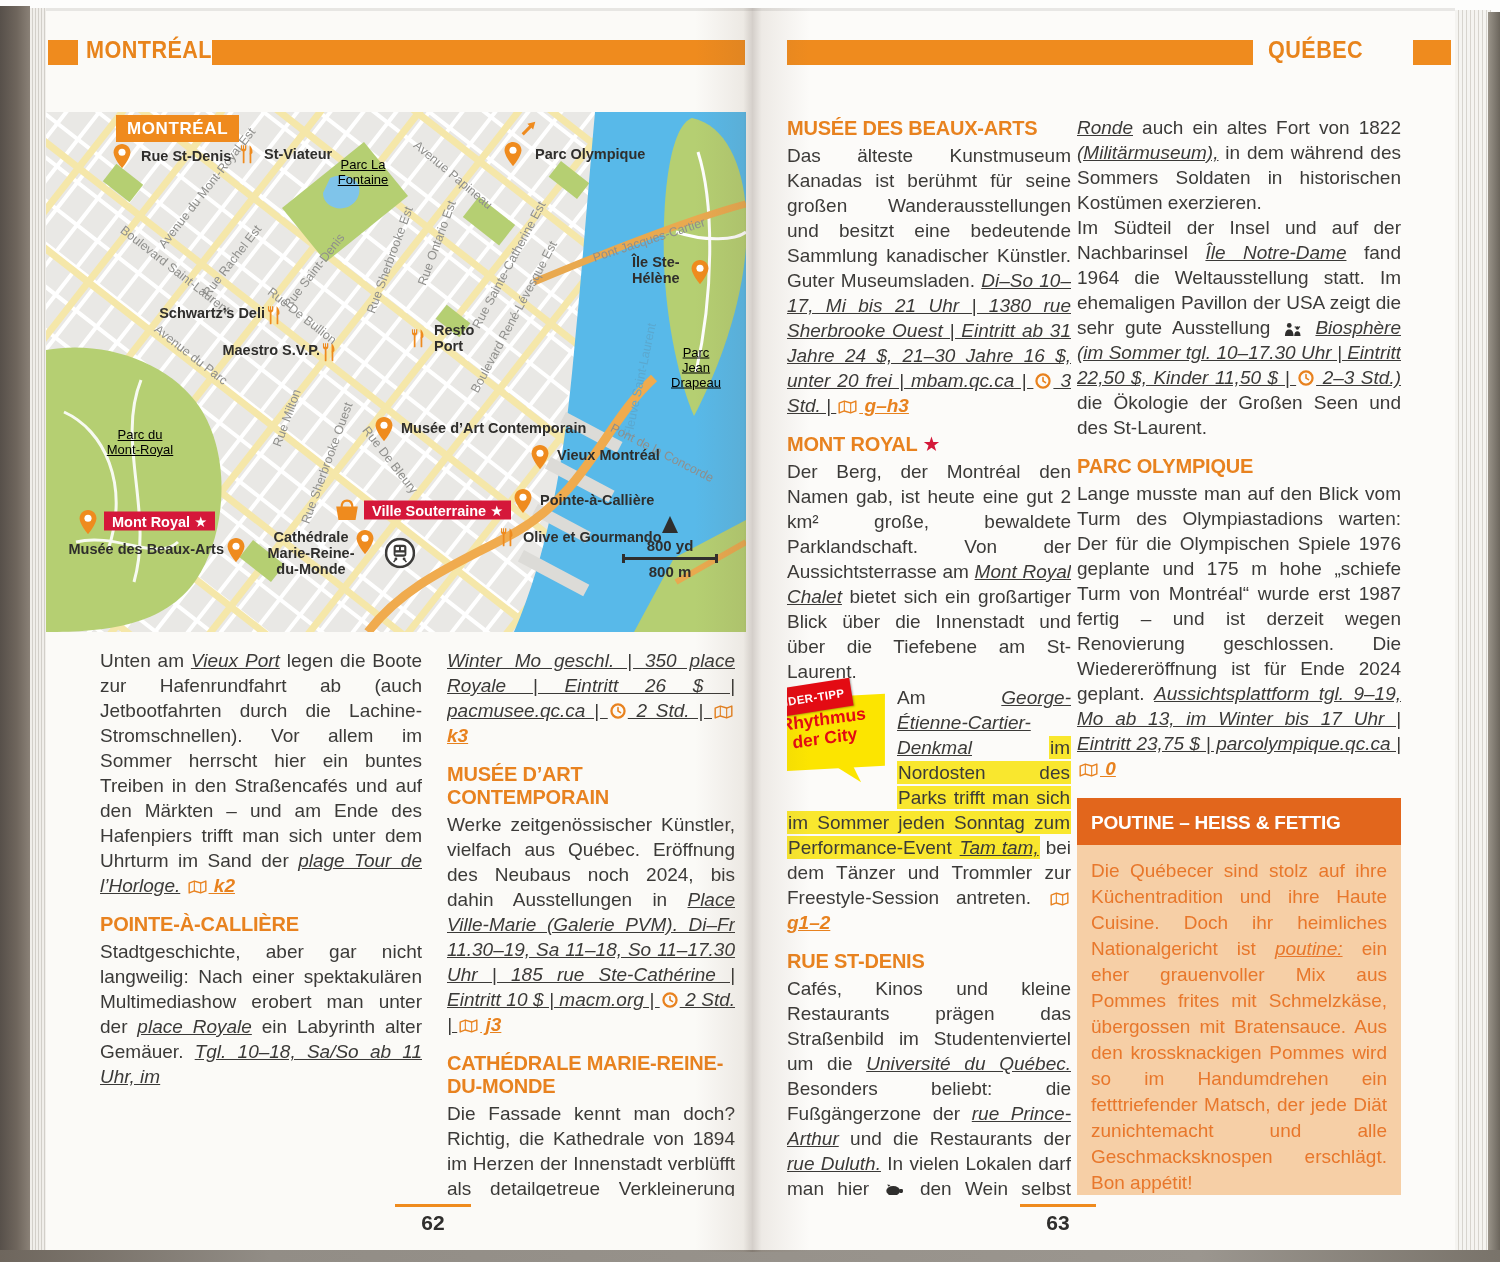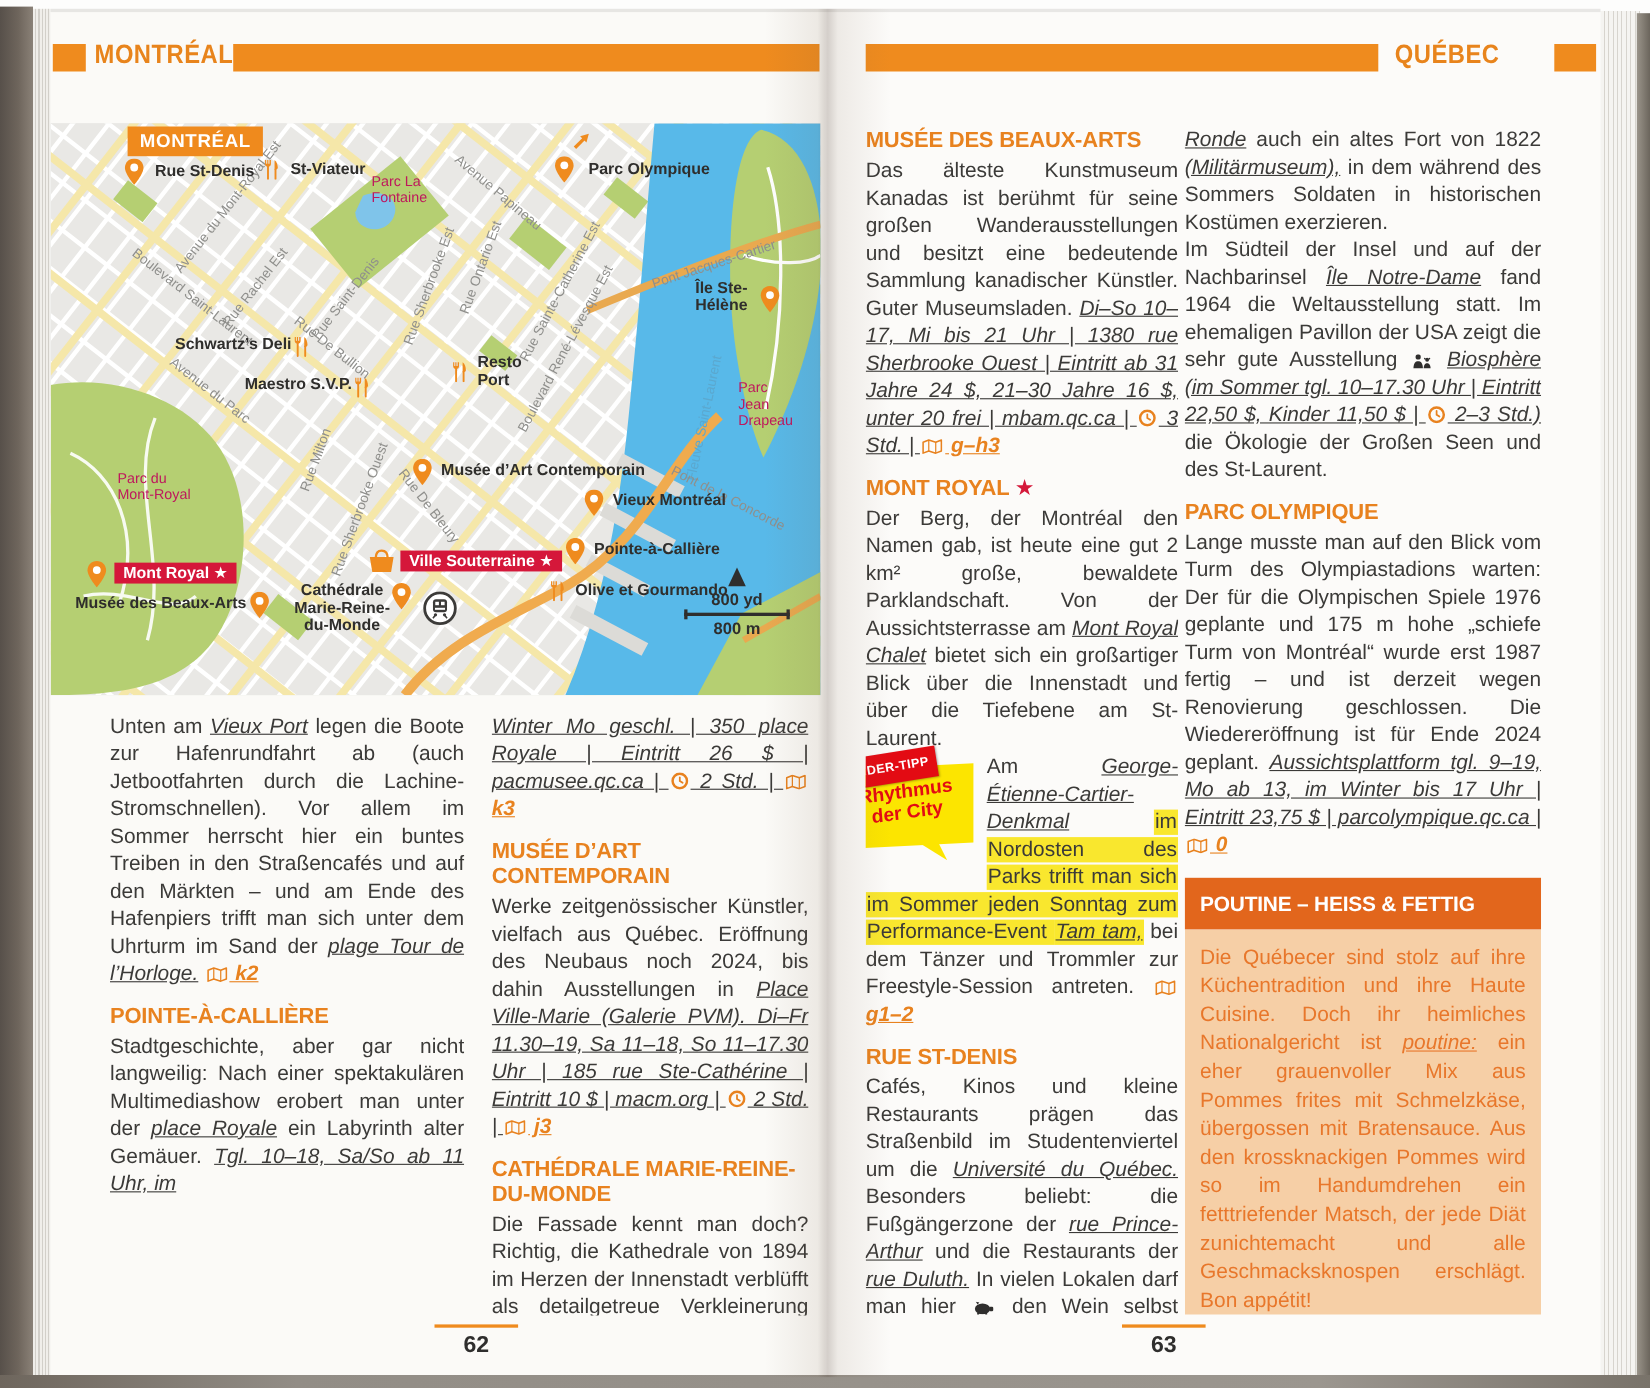--- a/index.html
+++ b/index.html
@@ -63,21 +63,21 @@
               clip-path:polygon(0 0,100% 0,100% 95%,93% 97.5%,85% 95.5%,76% 98%,66% 96%,57% 98.5%,
                                 47% 96.5%,37% 98.5%,27% 96.5%,17% 98.5%,8% 96.5%,0 98%);}
   
   .map{position:absolute;left:46px;top:112px;width:700px;height:520px;overflow:hidden;background:#e9e8e5;}
   .map svg.map-base{position:absolute;left:0;top:0;}
   .map-layer{position:absolute;left:0;top:0;width:100%;height:100%;}
   .map-badge{position:absolute;left:70px;top:3px;background:#ef8a1d;color:#fff;font-weight:800;
              font-size:17px;letter-spacing:.6px;padding:4px 11px 3px;}
   .street-label{position:absolute;color:#8f8f8c;font-size:12.5px;white-space:nowrap;}
   .street-label.water{color:#5ba8cf;}
-  .area-label{position:absolute;color:#be185d;font-size:13px;line-height:15px;text-align:left;white-space:pre-line;}
+  .area-label{position:absolute;color:#000000;font-size:13px;line-height:15px;text-align:center;white-space:pre-line;text-decoration:underline;}
   .map-label{position:absolute;color:#2f2e2c;font-weight:700;font-size:14.5px;line-height:16px;white-space:pre-line;}
   .map-redbox{position:absolute;background:#d5173a;color:#fff;font-weight:700;font-size:14.5px;
               padding:2px 8px 1px;white-space:nowrap;}
   .map-icon{position:absolute;line-height:0;}
   .map-scale{position:absolute;right:26px;bottom:52px;width:100px;text-align:center;color:#2f2e2d;
              font-weight:700;font-size:15px;}
   .north-arrow{width:0;height:0;border-left:8px solid transparent;border-right:8px solid transparent;
                border-bottom:17px solid #2f2e2d;margin:0 auto 4px;}
   .scale-line{height:3px;background:#2f2e2d;position:relative;margin:3px 2px;}
   .scale-line::before,.scale-line::after{content:'';position:absolute;width:3px;height:9px;background:#2f2e2d;top:-3px;}

